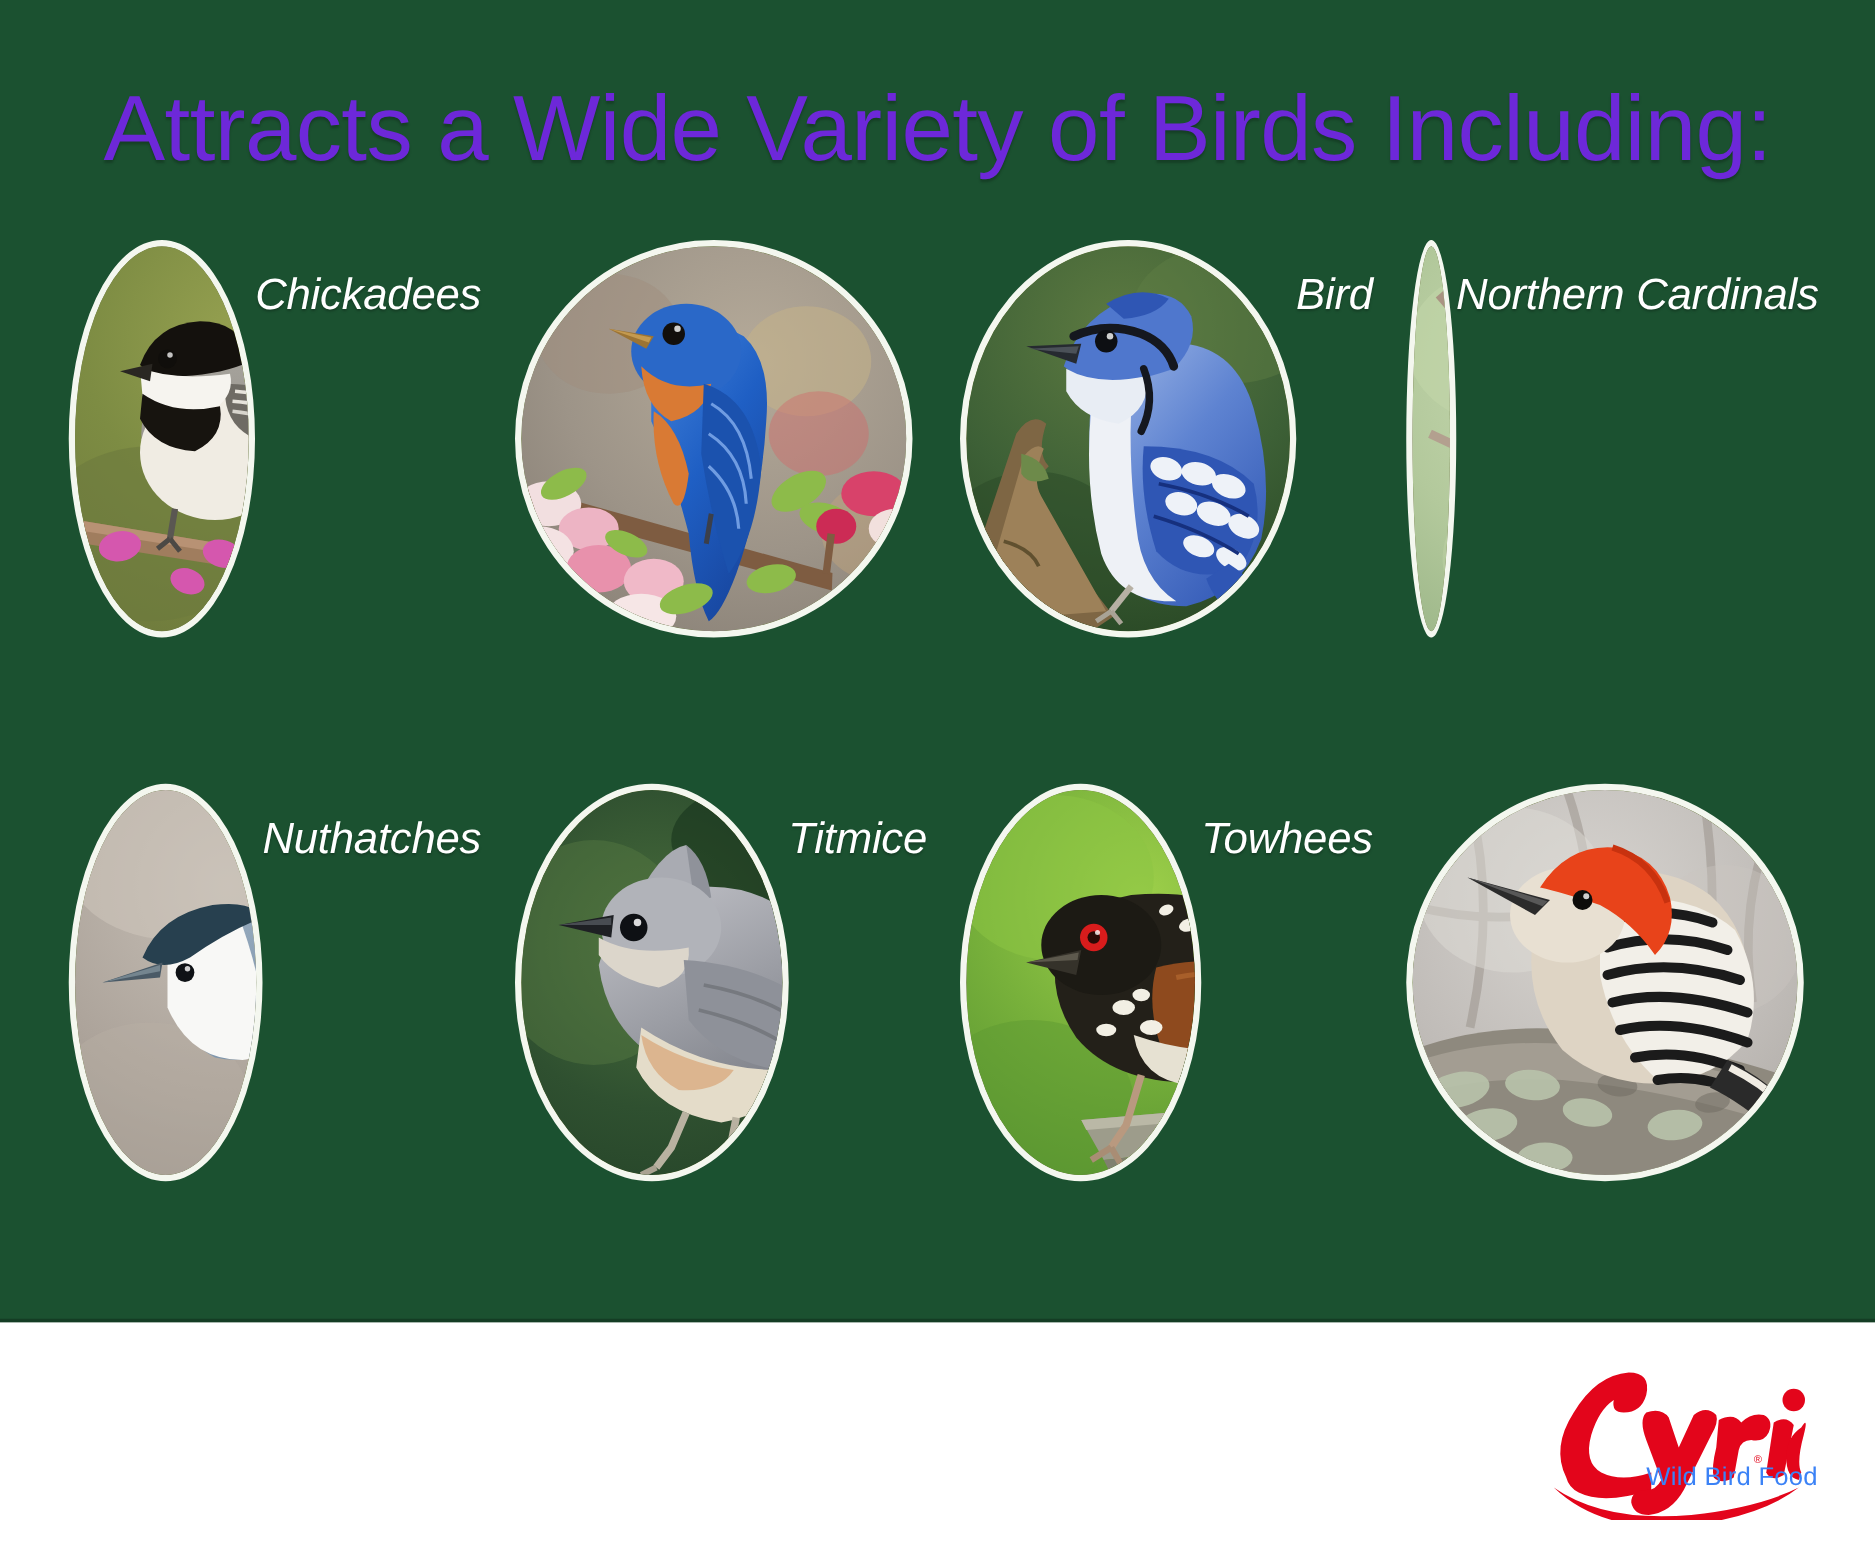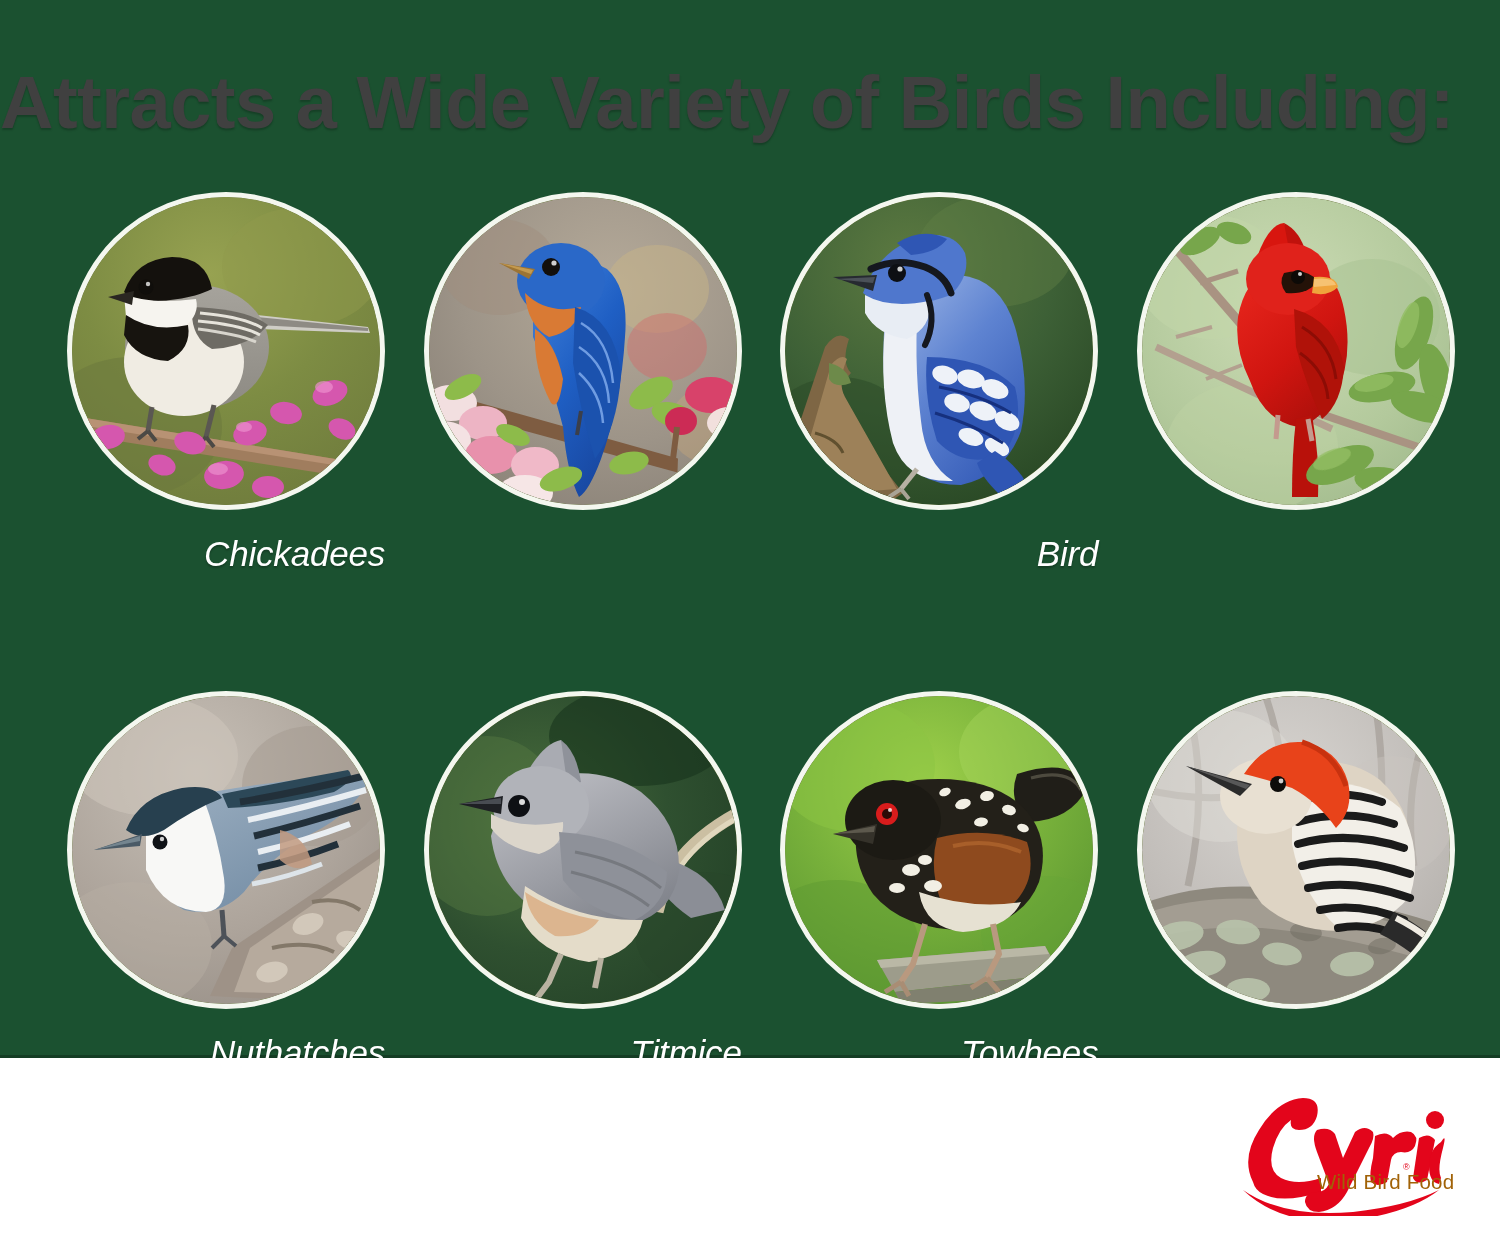--- a/index.html
+++ b/index.html
@@ -40,24 +40,24 @@
     height: 3px;
     background: #143d24;
   }
 
   
   .headline {
     position: absolute;
     left: 0;
     top: 66px;
     width: 1500px;
-    text-align: left;
-    color: #404040;
+    text-align: center;
+    color: #6d28d9;
     font-size: 74px;
-    font-weight: 700;
+    font-weight: 400;
     letter-spacing: -0.5px;
     line-height: 1.0;
     white-space: nowrap;
     text-shadow: 0 2px 2px rgba(0,0,0,0.22);
   }
 
   
   .bird-grid {
     position: absolute;
     left: 55px;
@@ -67,22 +67,21 @@
   .bird-row {
     display: flex;
     justify-content: space-between;
     align-items: flex-start;
   }
   .bird-row + .bird-row { margin-top: 117px; }
 
   .bird-cell {
     width: 330px;
     display: flex;
-    flex-direction: column;
-    align-items: flex-end;
+    align-items: flex-start;
   }
 
   .bird-circle {
     position: relative;
     width: 318px;
     height: 318px;
     border-radius: 50%;
     border: 5px solid #f4f7ef;
     box-sizing: border-box;
     overflow: hidden;
@@ -120,21 +119,21 @@
     right: 55px;
     top: 28px;
     width: 220px;
     height: 130px;
   }
   .logo svg { display: block; }
   .logo-tagline {
     position: absolute;
     left: 92px;
     top: 84px;
-    color: #a16207;
+    color: #3b82f6;
     font-size: 20.5px;
     font-weight: 400;
     letter-spacing: 0.2px;
     white-space: nowrap;
   }
 </style>
 </head>
 <body>
 
 <div class="poster">
@@ -423,20 +422,21 @@
                 <ellipse cx="92" cy="36" rx="18" ry="10" transform="rotate(20 92 36)"></ellipse>
               </g>
               <g fill="#93be63" opacity="0.8">
                 <ellipse cx="266" cy="128" rx="9" ry="24" transform="rotate(18 266 128)"></ellipse>
                 <ellipse cx="232" cy="186" rx="20" ry="8" transform="rotate(-12 232 186)"></ellipse>
                 <ellipse cx="190" cy="262" rx="20" ry="9" transform="rotate(-22 190 262)"></ellipse>
               </g>
             </svg>
           </div>
         </div>
+        <div class="bird-label">Northern Cardinals</div>
       </div>
 
     </div>
 
     <div class="bird-row">
 
       <div class="bird-cell">
         <div class="bird-circle">
           <div class="photo">
             <svg width="308" height="308" viewBox="0 0 308 308">

